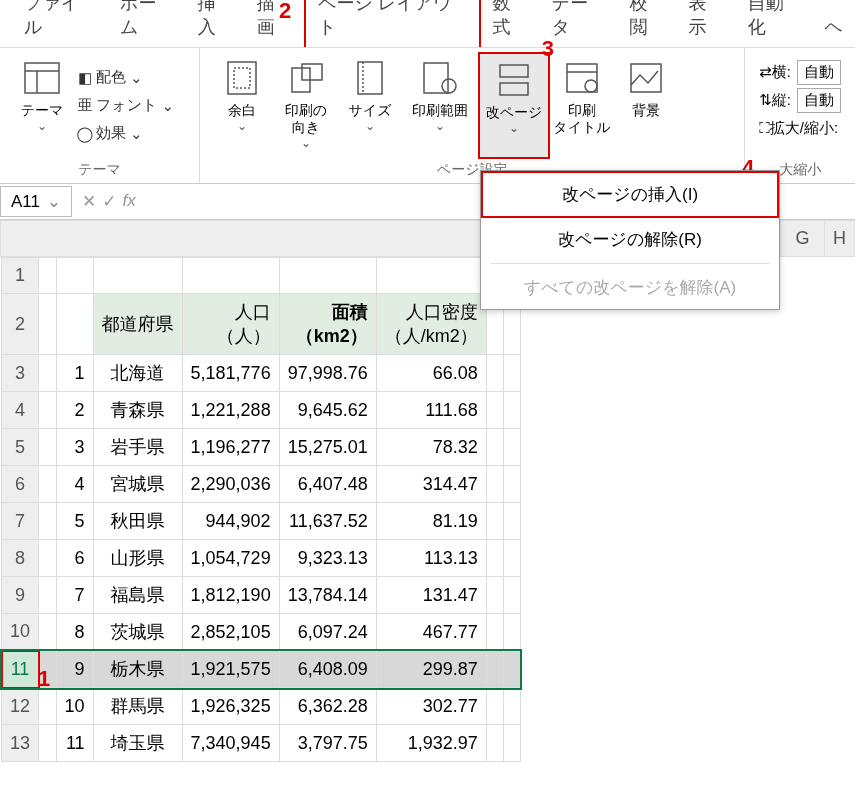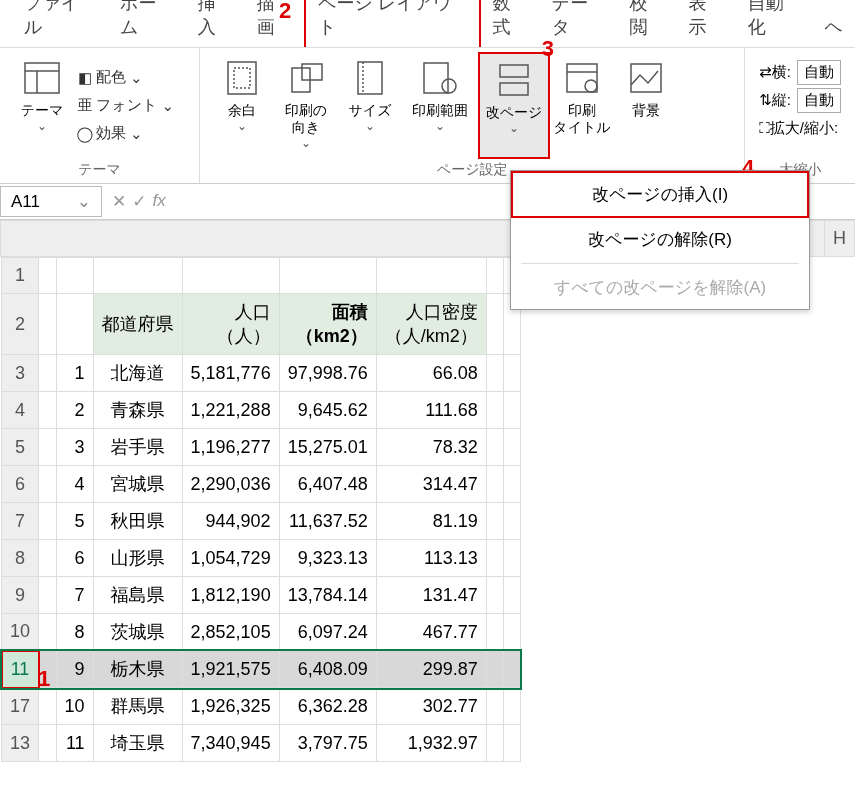--- a/index.html
+++ b/index.html
@@ -18,28 +18,28 @@
     .bigbtn .ico { width:44px; height:40px; display:flex; align-items:center; justify-content:center;}
     .bigbtn .lbl { font-size:14px; text-align:center; line-height:1.2; padding-top:4px;}
     .bigbtn .caret { font-size:12px; color:#555;}
     .bigbtn.highlight { background:#e8e8e8; border:2px solid #d00; }
     .smallrow { display:flex; align-items:center; font-size:15px; color:#333; height:28px; cursor:pointer;}
     .smallrow .sico { width:22px; display:flex; justify-content:center;}
     .rightcol { display:flex; flex-direction:column; padding:6px 4px;}
     .rightcol .rr { display:flex; align-items:center; font-size:15px; height:28px;}
     .rightcol .rr .box { border:1px solid #aaa; padding:2px 6px; margin-left:6px; min-width:36px;}
     
-    .dropdown { position:absolute; top:170px; left:510px; width:300px; background:#fff; border:1px solid #999; box-shadow:0 2px 6px rgba(0,0,0,0.2); z-index:10;}
+    .dropdown { position:absolute; top:170px; left:480px; width:300px; background:#fff; border:1px solid #999; box-shadow:0 2px 6px rgba(0,0,0,0.2); z-index:10;}
     .dropdown .item { padding:10px 18px; font-size:17px; text-align:center; }
     .dropdown .item.hl { border:2px solid #d00; }
     .dropdown .item.disabled { color:#aaa; }
     .dropdown .sep { border-top:1px solid #ddd; margin:2px 10px;}
     
     .fbar { display:flex; align-items:center; height:36px; border-bottom:1px solid #ccc; font-size:17px;}
-    .namebox { border:1px solid #bbb; padding:4px 10px; width:102px; display:flex; align-items:center; justify-content:space-between;}
+    .namebox { border:1px solid #bbb; padding:4px 10px; width:72px; display:flex; align-items:center; justify-content:space-between;}
     .fbar .icons { padding:0 10px; color:#999; display:flex; gap:6px;}
     
     .grid { display:table; border-collapse:collapse; font-size:18px; width:100%; }
     .grid .row { display:table-row; }
     .grid .cell { display:table-cell; border:1px solid #ddd; padding:6px 8px; text-align:right; height:36px; vertical-align:middle;}
     .grid .rowhdr { background:#eee; text-align:center; width:40px; color:#555;}
     .grid .colhdr { background:#eee; text-align:center; color:#555;}
     .grid .hdrcell { background:#e2ede2; text-align:center;}
     .grid .textcell { text-align:center; }
     .row.sel .cell { background:#d8d8d8; }
@@ -351,21 +351,21 @@
         <div class="cell "></div>
         <div class="cell ">9</div>
         <div class="cell textcell">栃木県</div>
         <div class="cell ">1,921,575</div>
         <div class="cell ">6,408.09</div>
         <div class="cell ">299.87</div>
         <div class="cell "></div>
         <div class="cell "></div>
       </div>
       <div class="row">
-        <div class="cell rowhdr">17</div>
+        <div class="cell rowhdr">12</div>
         <div class="cell "></div>
         <div class="cell ">10</div>
         <div class="cell textcell">群馬県</div>
         <div class="cell ">1,926,325</div>
         <div class="cell ">6,362.28</div>
         <div class="cell ">302.77</div>
         <div class="cell "></div>
         <div class="cell "></div>
       </div>
       <div class="row">

